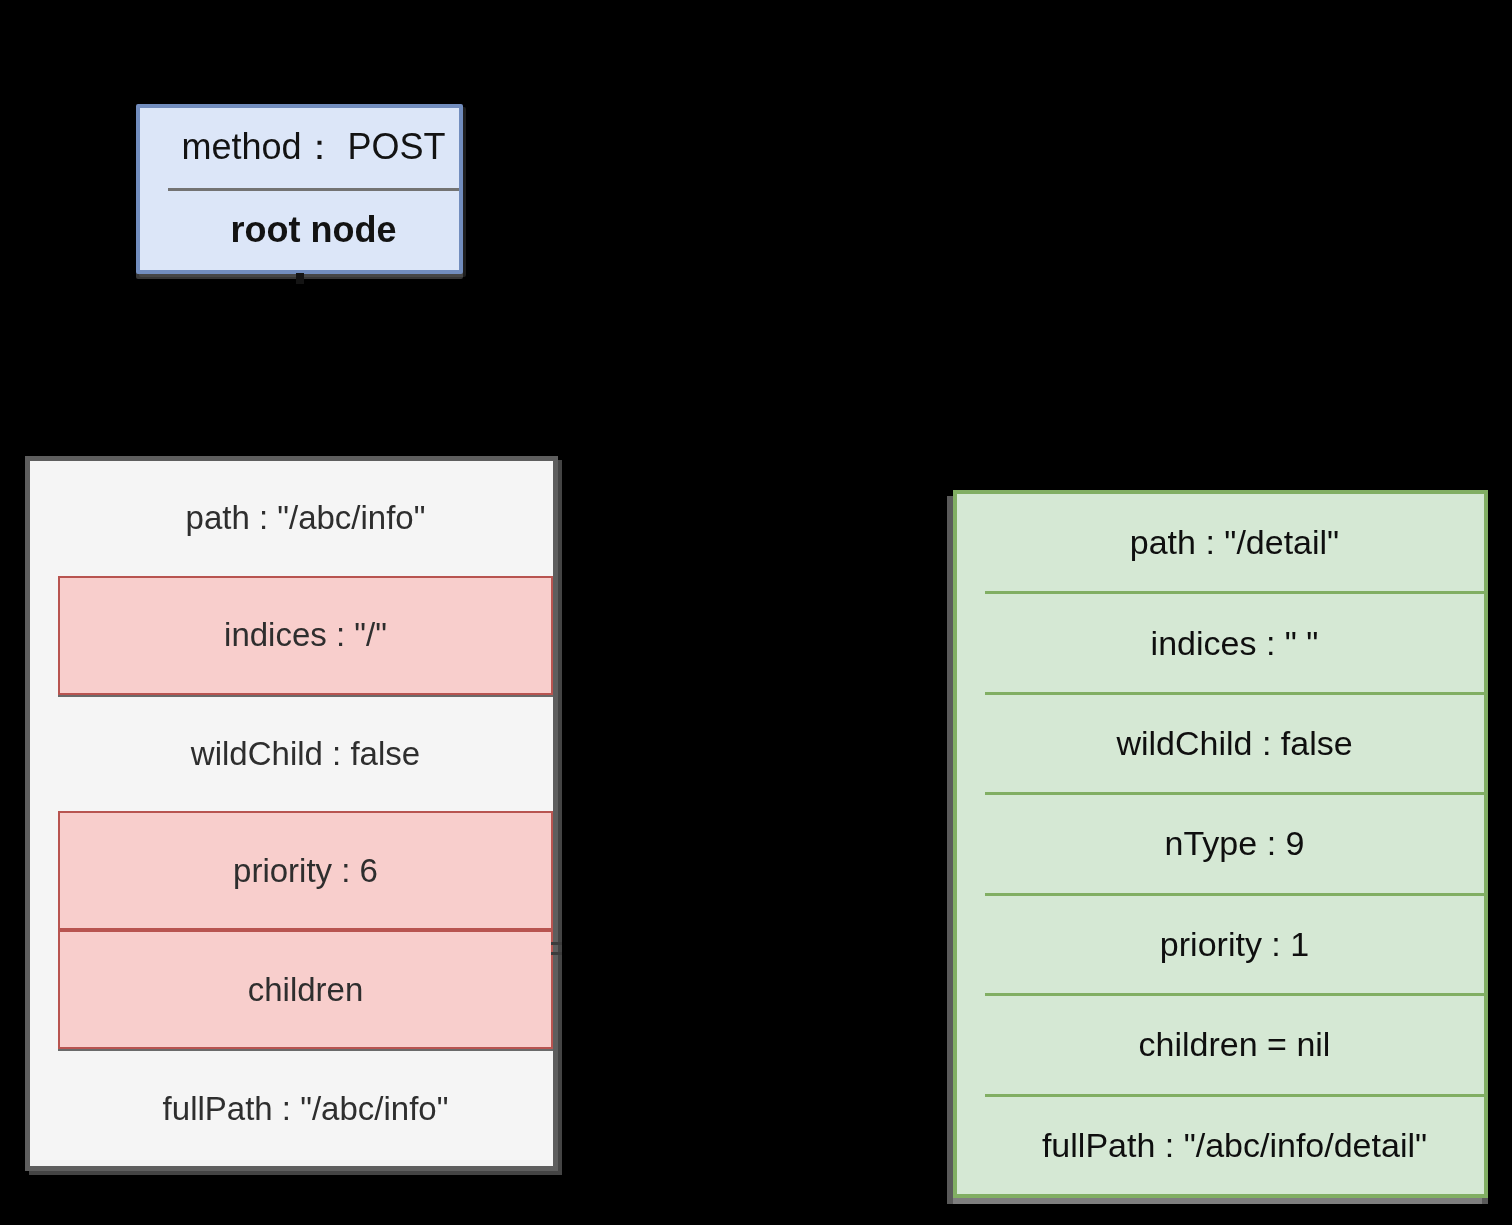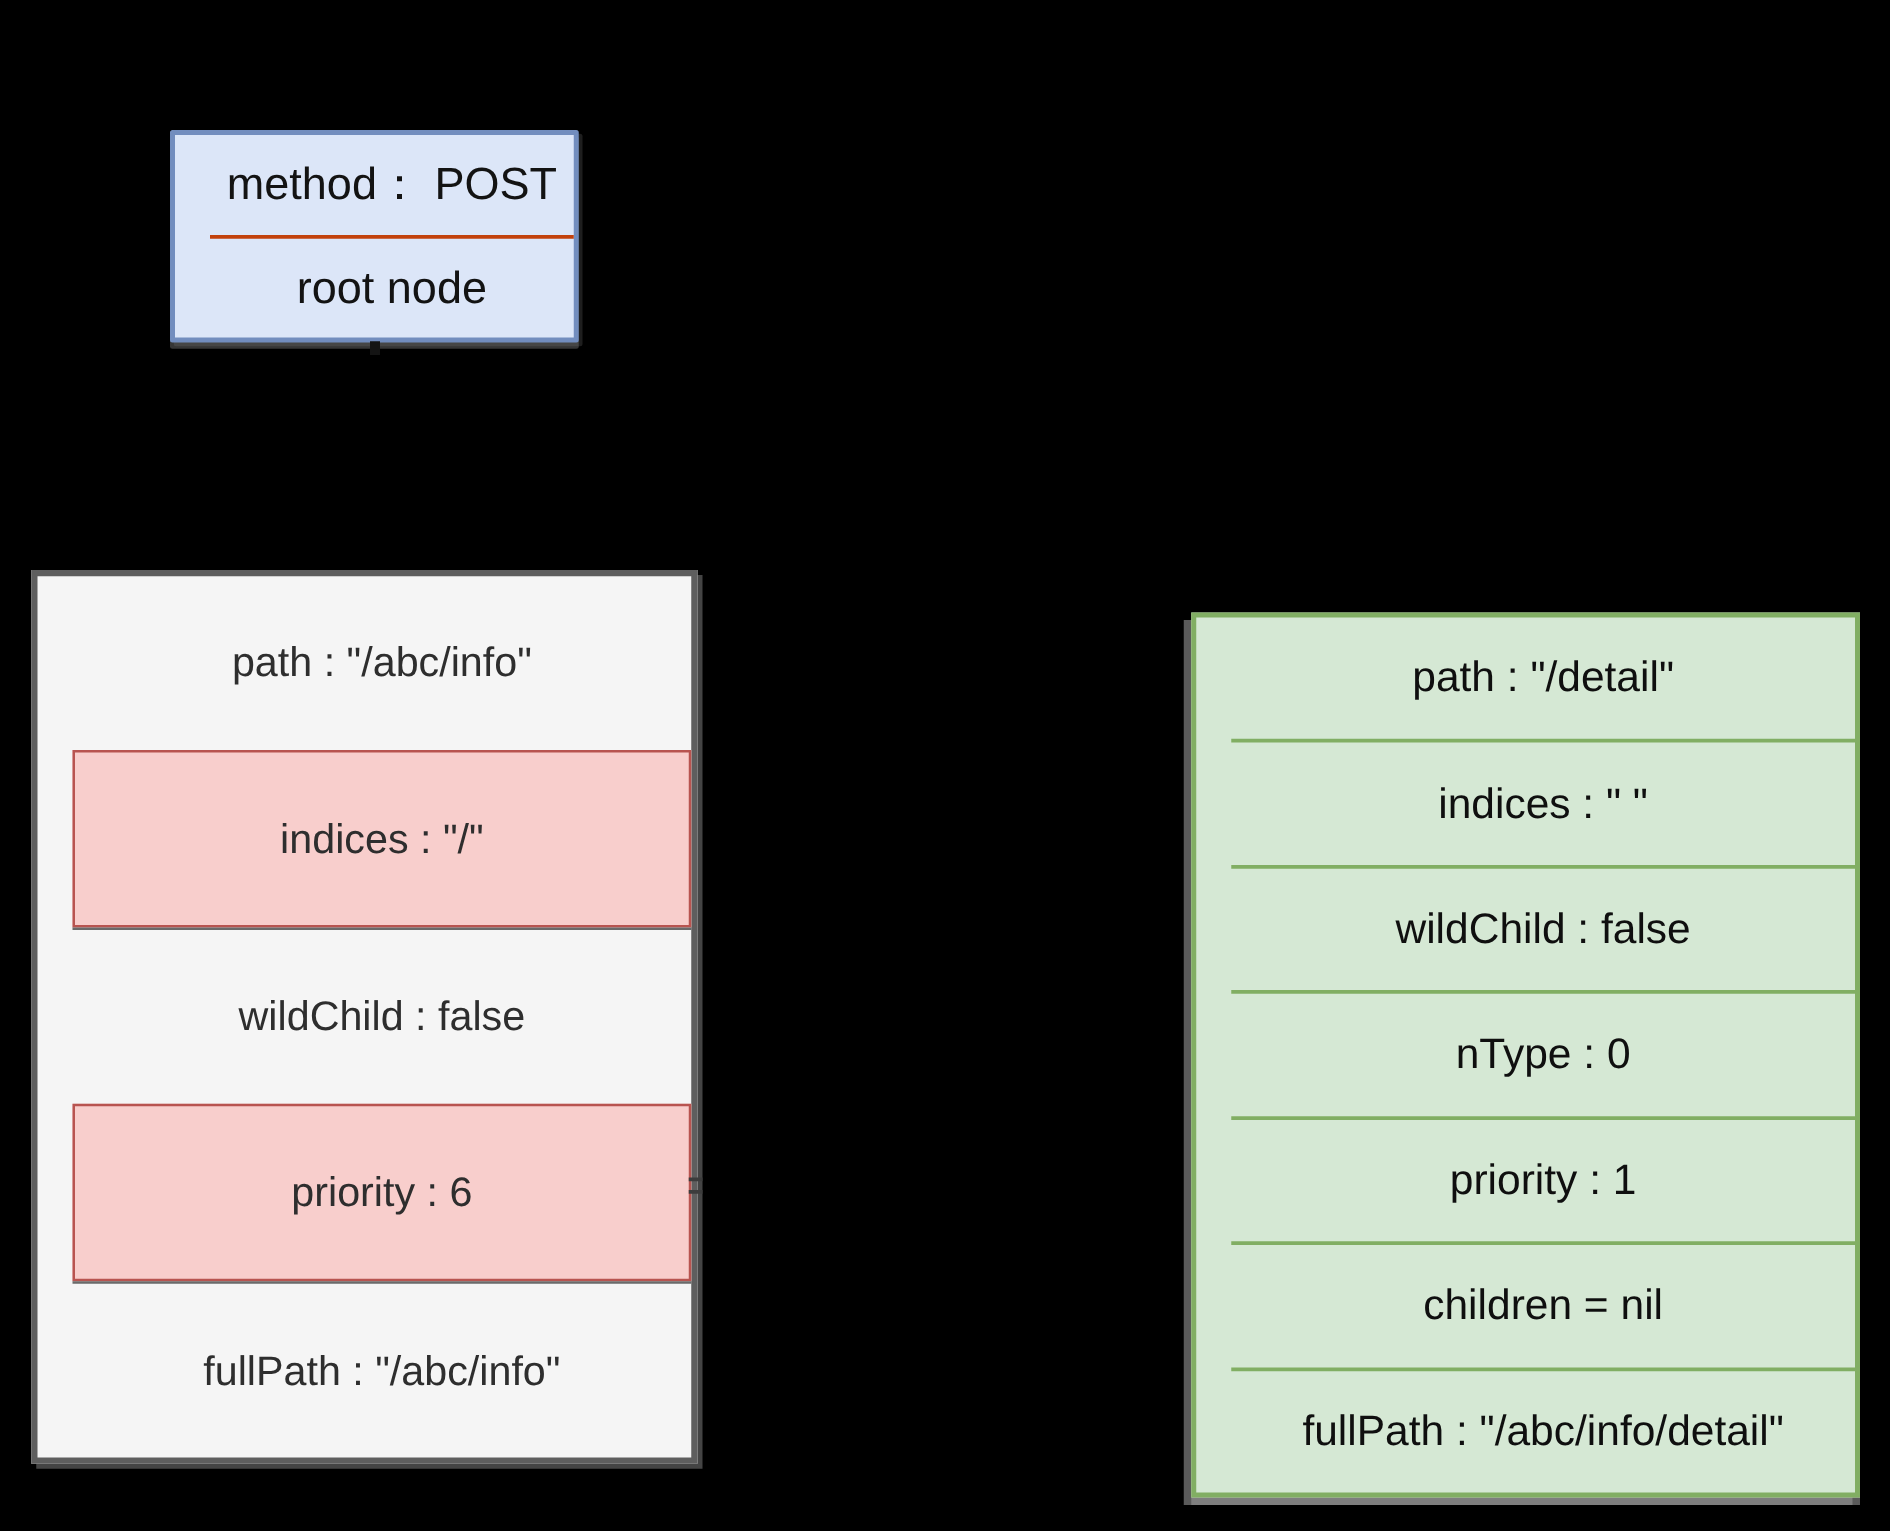--- a/index.html
+++ b/index.html
@@ -17,21 +17,21 @@
 
   
   .node.blue {
     left: 136px; top: 104px; width: 327px; height: 170px;
     background: #dce6f8;
     border: 4px solid #728dbe;
     border-radius: 2px;
     box-shadow: 0 5px 0 rgba(120,120,120,0.45), 3px 3px 0 rgba(120,120,120,0.25);
   }
   .node.blue .row { font-size: 36px; color: #131313; }
-  .node.blue .row + .row { border-top: 3px solid #c2410c; }
+  .node.blue .row + .row { border-top: 3px solid #737373; font-weight: bold; }
 
   
   .node.gray {
     left: 25px; top: 456px; width: 533px; height: 715px;
     background: #f5f5f5;
     border: 5px solid #5e5e5e;
     box-shadow: 4px 4px 0 rgba(135,135,135,0.5);
   }
   .node.gray .row { font-size: 33px; color: #2e2e2e; }
   .node.gray .row + .row { border-top: 2px solid #6a6a6a; }
@@ -89,41 +89,44 @@
     </div>
     <div class="row red">
       <span>indices : "/"</span>
     </div>
     <div class="row">
       <span>wildChild : false</span>
     </div>
     <div class="row red">
       <span>priority : 6</span>
     </div>
+    <div class="row red">
+      <span>children</span>
+    </div>
     <div class="row">
       <span>fullPath : "/abc/info"</span>
     </div>
   </div>
   <div class="stub-children">
       <i></i>
       <i></i>
     </div>
 
   <div class="node green">
     <div class="row">
       <span>path : "/detail"</span>
     </div>
     <div class="row">
       <span>indices : " "</span>
     </div>
     <div class="row">
       <span>wildChild : false</span>
     </div>
     <div class="row">
-      <span>nType : 0</span>
+      <span>nType : 9</span>
     </div>
     <div class="row">
       <span>priority : 1</span>
     </div>
     <div class="row">
       <span>children = nil</span>
     </div>
     <div class="row">
       <span>fullPath : "/abc/info/detail"</span>
     </div>

